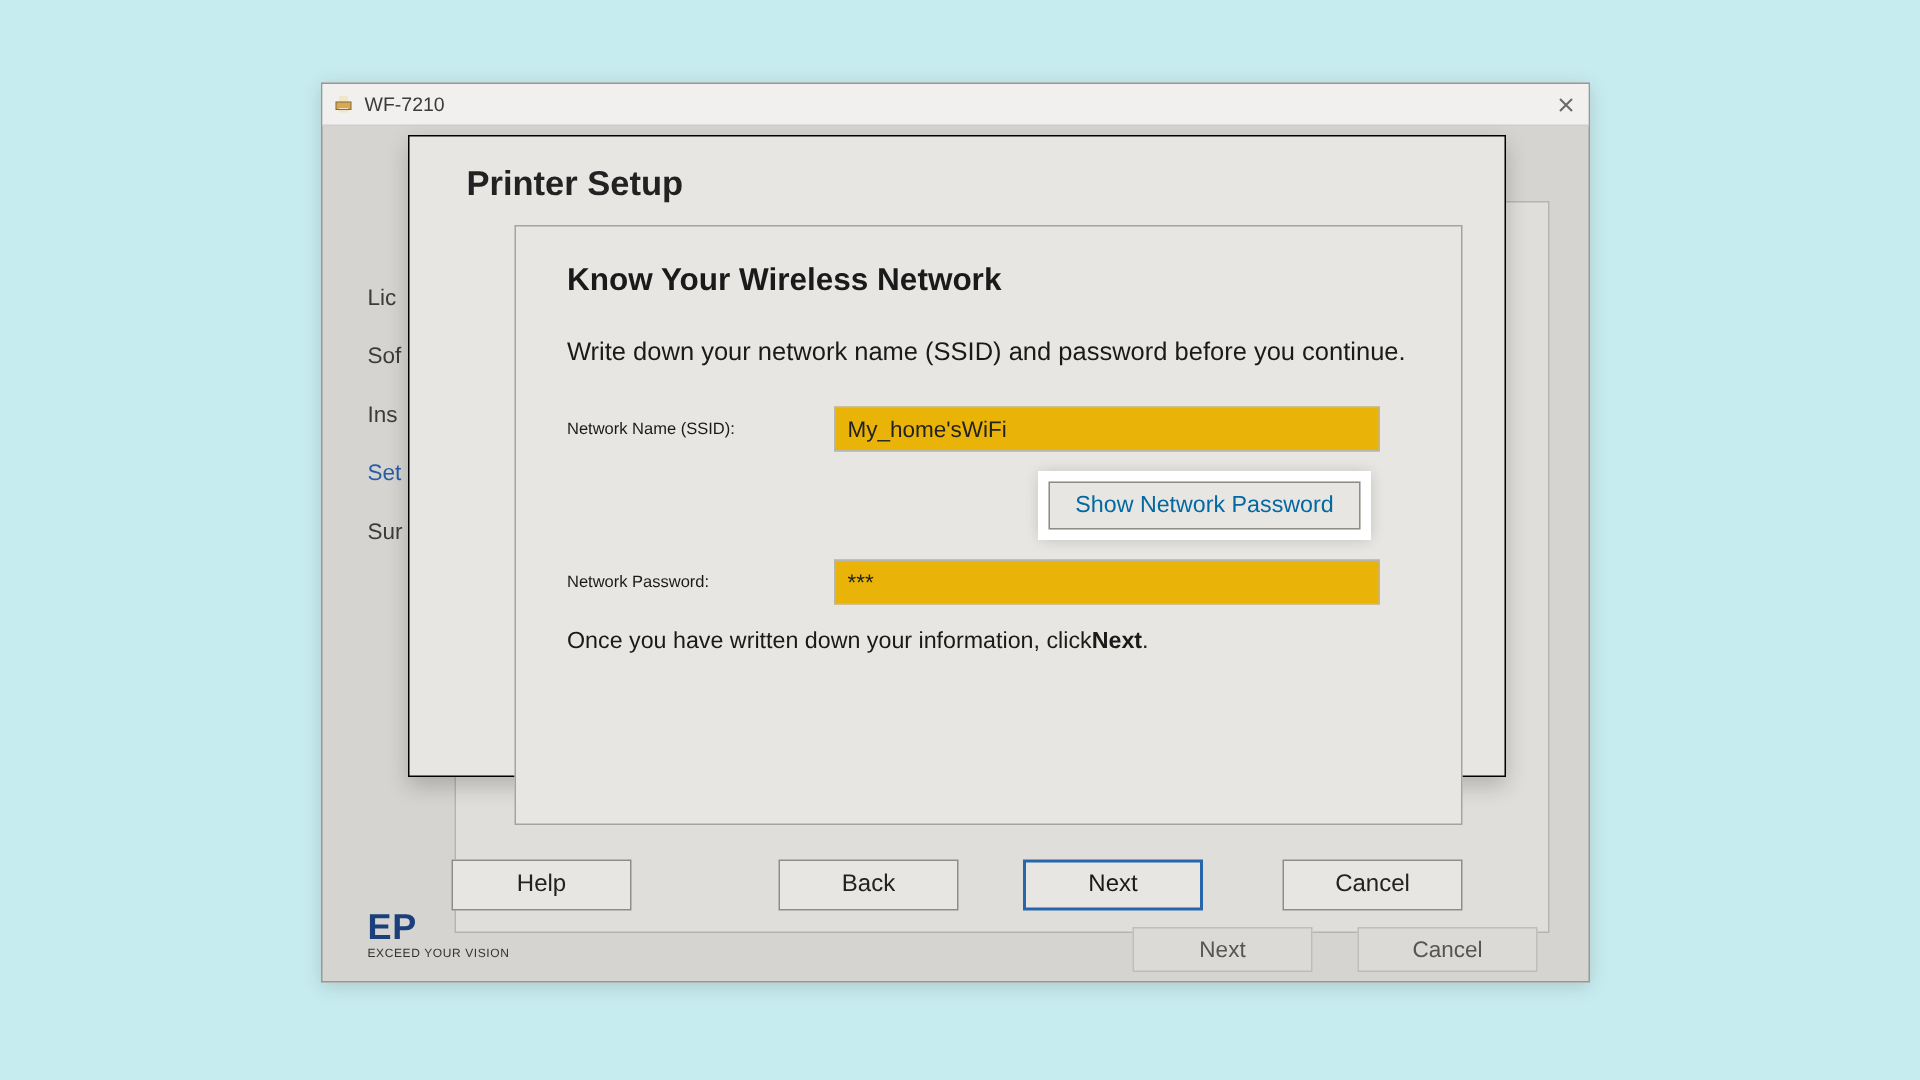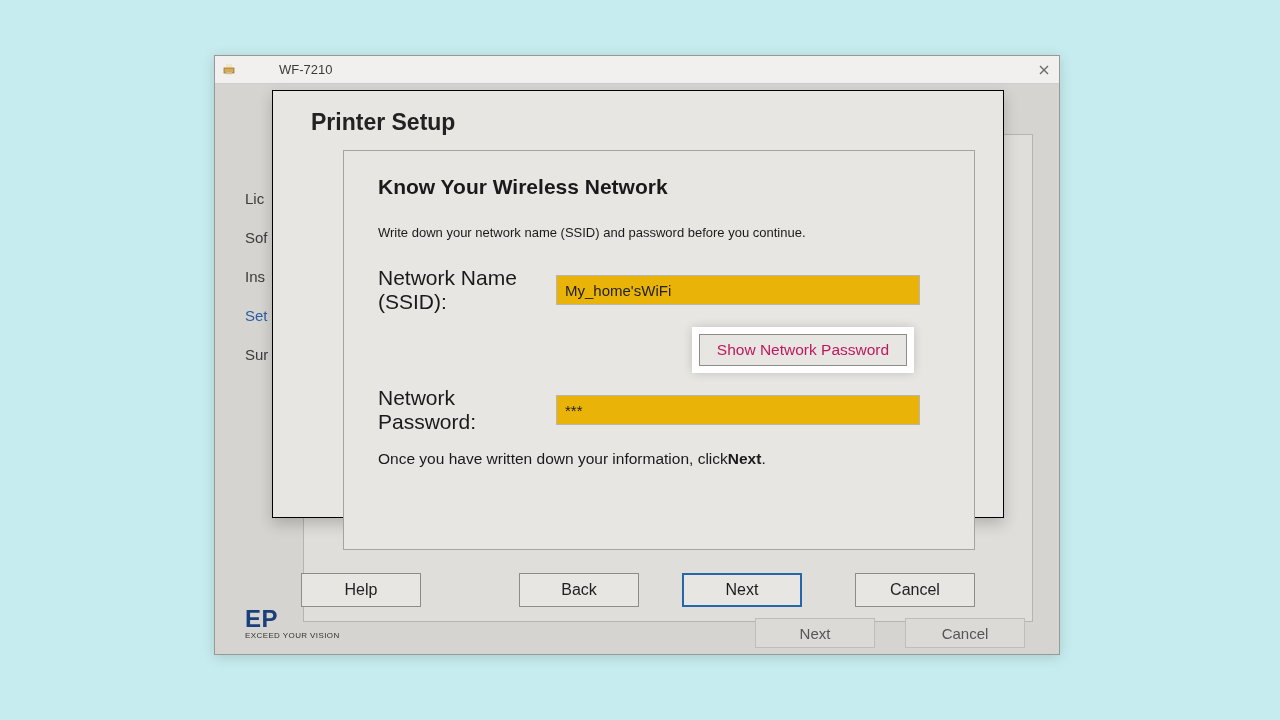--- a/index.html
+++ b/index.html
@@ -22,21 +22,20 @@
       box-shadow: 0 2px 12px rgba(0,0,0,0.15);
     }
     .titlebar {
       height: 28px;
       background: #f2f0ee;
       border-bottom: 1px solid #cfcdcb;
       display: flex;
       align-items: center;
       padding: 0 6px;
       position: relative;
-      gap: 36px;
     }
     .titlebar-icon {
       width: 16px;
       height: 16px;
       margin-right: 6px;
     }
     .titlebar-title {
       font-size: 13px;
       color: #3b3b3b;
     }
@@ -138,38 +137,38 @@
       background: #e8e6e3;
       margin-left: 42px;
     }
     .wifi-title {
       font-size: 21px;
       font-weight: 700;
       color: #1a1a1a;
       margin-bottom: 26px;
     }
     .instr {
-      font-size: 13px;
+      font-size: 17px;
       color: #1a1a1a;
       margin-bottom: 26px;
     }
     .instr-row {
       display: flex;
       flex-wrap: wrap;
       font-size: 15.5px;
       color: #1a1a1a;
     }
     .form-row {
       display: flex;
       align-items: center;
       margin-bottom: 14px;
     }
     .form-label {
       width: 178px;
-      font-size: 21px;
+      font-size: 11px;
       color: #1a1a1a;
     }
     .form-input {
       flex: 0 0 364px;
       height: 30px;
       border: 1px solid #b8b6b3;
       background: #eab308;
       padding: 0 8px;
       font-size: 15px;
       color: #222;
@@ -185,21 +184,21 @@
       background: #fff;
       display: inline-block;
       box-shadow: 0 0 0 1px #fff, 0 0 10px rgba(0,0,0,0.2);
     }
     .show-pw-btn {
       width: 208px;
       height: 32px;
       background: #e8e6e3;
       border: 1px solid #8e8c89;
       font-size: 15.5px;
-      color: #be185d;
+      color: #0369a1;
       cursor: pointer;
       display: block;
     }
     .bold-inline { font-weight: 700; }
     .modal-nav {
       display: flex;
       gap: 15px;
       margin-top: 23px;
     }
     .modal-nav .navbtn {

